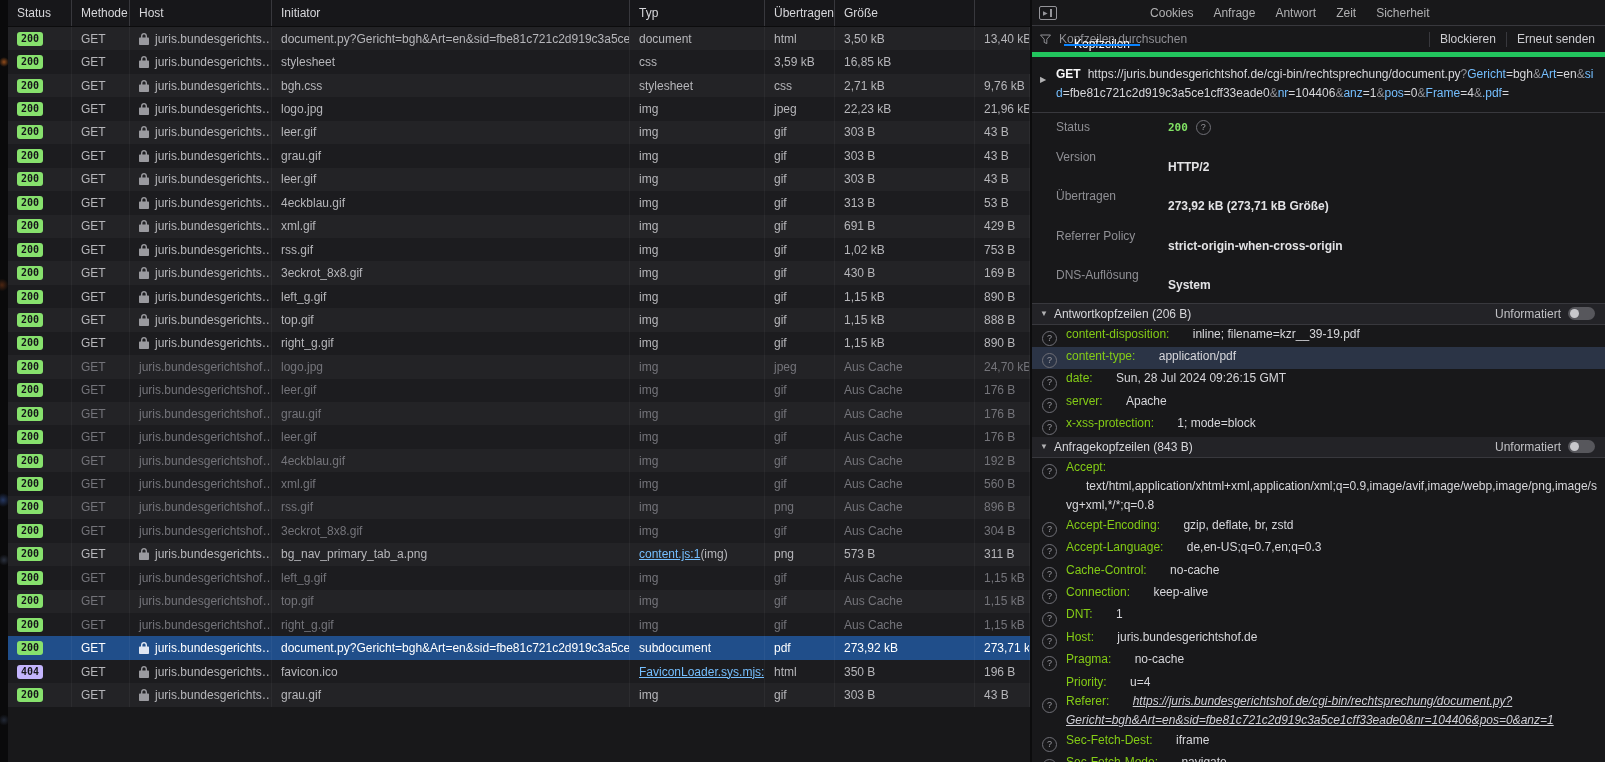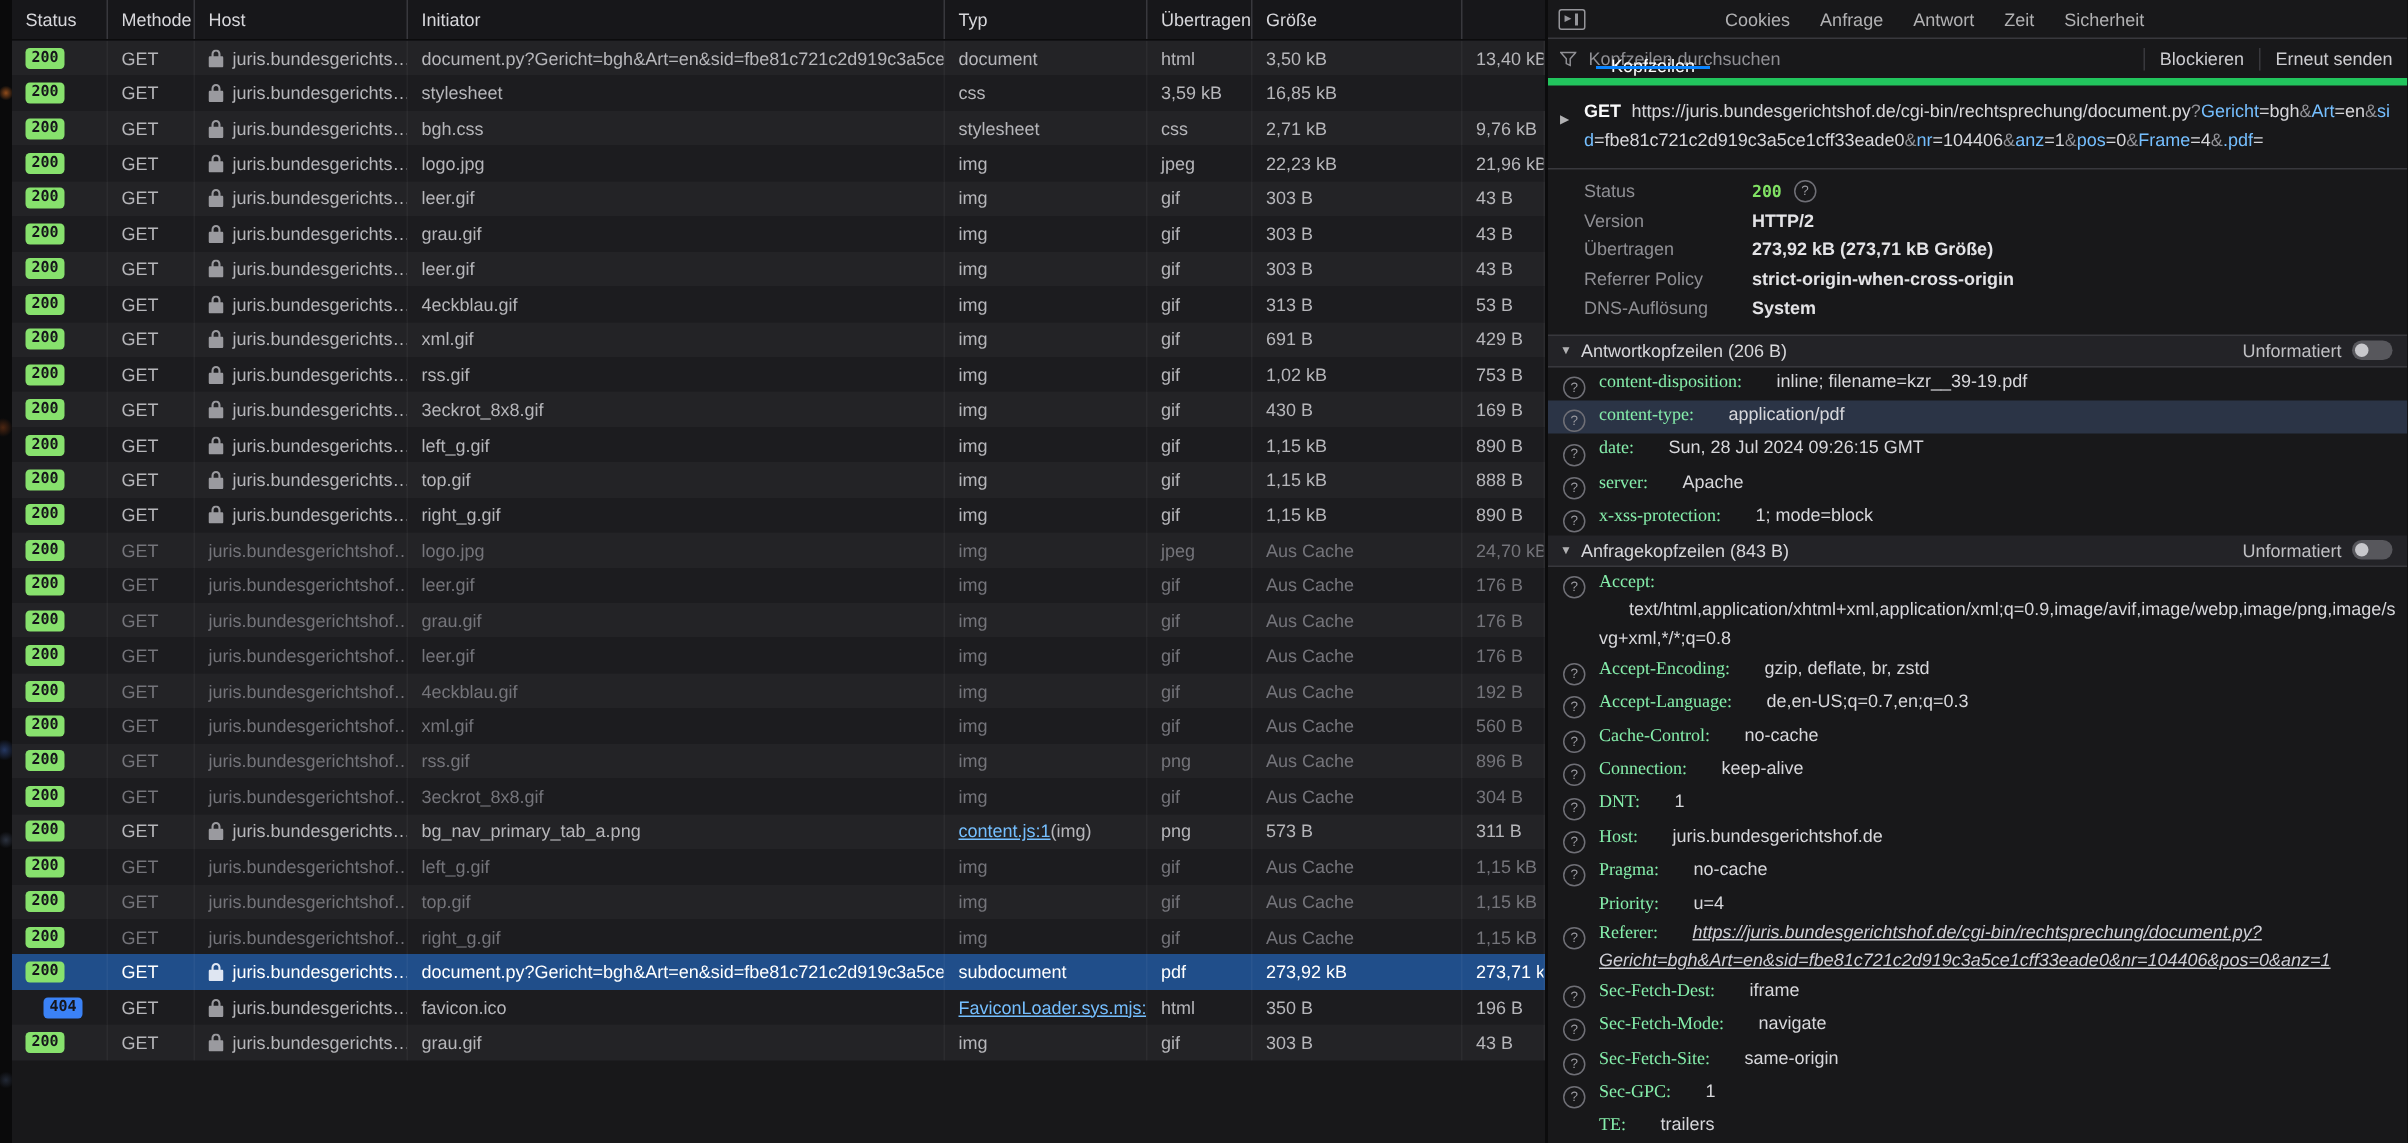--- a/index.html
+++ b/index.html
@@ -25,21 +25,21 @@
   .row{display:grid;grid-template-columns:var(--cols);height:23.45px;cursor:default;}
   .row.odd{background:#232326;}
   .row.even{background:#1c1c1f;}
   .row.sel{background:#204e8a;}
   .row.sel .cell{color:#fff;}
   .row.dim .cell{color:#74747a;}
   .cell{display:flex;align-items:center;padding:0 9px;border-right:1px solid rgba(255,255,255,.045);
         overflow:hidden;white-space:nowrap;color:#b6b6ba;}
   .badge{font-family:"DejaVu Sans Mono",monospace;font-size:10px;font-weight:bold;line-height:12px;
         padding:1px 4px;border-radius:3px;background:#87e16d;color:#16161a;}
-  .badge.err{background:#3b82f6;margin-left:12px;}
+  .badge.err{background:#c4b5fd;}
   .lock{width:10px;height:12px;margin-right:6px;flex:0 0 auto;}
   .row.sel .lock path{fill:#dfe6f2;}
   .ilink{color:#75bfff;text-decoration:underline;}
   .isuffix{color:inherit;}
 
   
   .details{flex:1;display:flex;flex-direction:column;background:#18181a;border-left:2px solid #0c0c0d;overflow:hidden;}
   .tabbar{display:flex;align-items:stretch;height:25px;border-bottom:1px solid #38383d;flex:0 0 auto;}
   .panelbtn{width:32px;display:flex;align-items:center;justify-content:center;}
   .splitico{width:16px;height:12px;border:1px solid #95959a;border-radius:2px;display:flex;align-items:center;color:#95959a;}
@@ -58,40 +58,40 @@
   .urlblock{display:flex;padding:8px 10px 9px 8px;border-bottom:1px solid #38383d;line-height:19px;flex:0 0 auto;}
   .twisty{width:16px;color:#b1b1b3;font-size:8px;padding-top:5px;flex:0 0 auto;}
   .urltext{flex:1;word-break:break-all;color:#d7d7db;}
   .method{font-weight:bold;color:#f9f9fa;margin-right:7px;}
   .seg.param{color:#75bfff;}
   .seg.sep{color:#939398;}
 
   .summary{padding:5px 0 7px 24px;border-bottom:1px solid #38383d;flex:0 0 auto;}
   .srow{display:flex;align-items:center;line-height:19.5px;}
   .slabel{width:112px;color:#8f8f94;flex:0 0 auto;}
-  .svalue{color:#e3e3e6;font-weight:bold;}
+  .svalue{color:#e3e3e6;font-weight:bold;margin-top:20px;}
   .statusval{color:#81e264;font-family:"DejaVu Sans Mono",monospace;font-weight:bold;font-size:11px;}
   .qmark{width:13px;height:13px;border:1px solid #6f6f76;border-radius:50%;color:#9a9aa0;font-size:9px;
         display:inline-flex;align-items:center;justify-content:center;flex:0 0 auto;}
   .srow .qmark{margin-left:8px;}
 
   .sechdr{display:flex;align-items:center;height:20px;background:#232327;border-bottom:1px solid #38383d;
         padding:0 10px 0 8px;color:#d7d7db;flex:0 0 auto;cursor:default;}
   .sechdr .tri{font-size:8px;color:#b1b1b3;margin-right:6px;}
   .sechdr .spacer{flex:1;}
   .rawlabel{color:#c0c0c4;margin-right:7px;}
   .switch{width:27px;height:13px;border-radius:8px;background:#57575c;position:relative;flex:0 0 auto;}
   .switch::after{content:"";position:absolute;left:2px;top:2px;width:9px;height:9px;border-radius:50%;background:#c8c8cc;}
 
   .hdrlist{flex:0 0 auto;}
   .hdrrow{display:flex;padding:0 8px 0 10px;line-height:19.4px;}
   .hdrrow.hl{background:#2b3446;}
   .qcol{width:24px;flex:0 0 auto;padding-top:3px;}
   .hdrtext{flex:1;word-break:break-word;}
-  .hname{color:#86efac;font-family:Liberation Serif, serif;}
+  .hname{color:#84cc16;}
   .hval{color:#d7d7db;margin-left:20px;}
   .hval.link{font-style:italic;text-decoration:underline;color:#cfcfd6;}
 </style>
 </head>
 <body>
 
 <div class="app">
   <div class="sliver"></div>
 
   <div class="net">

